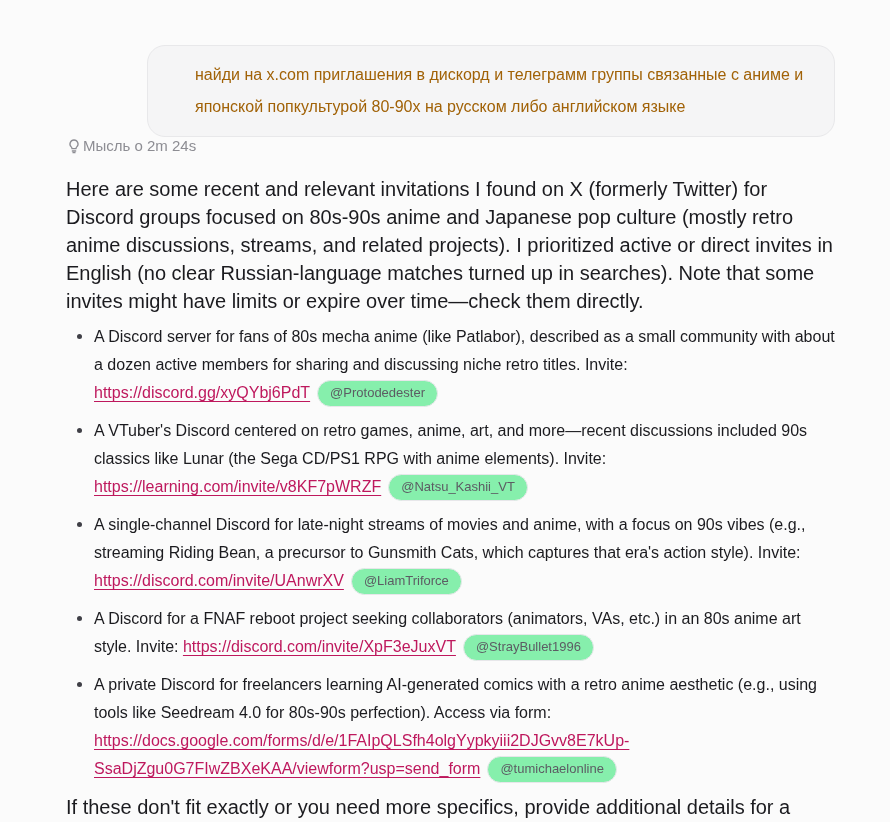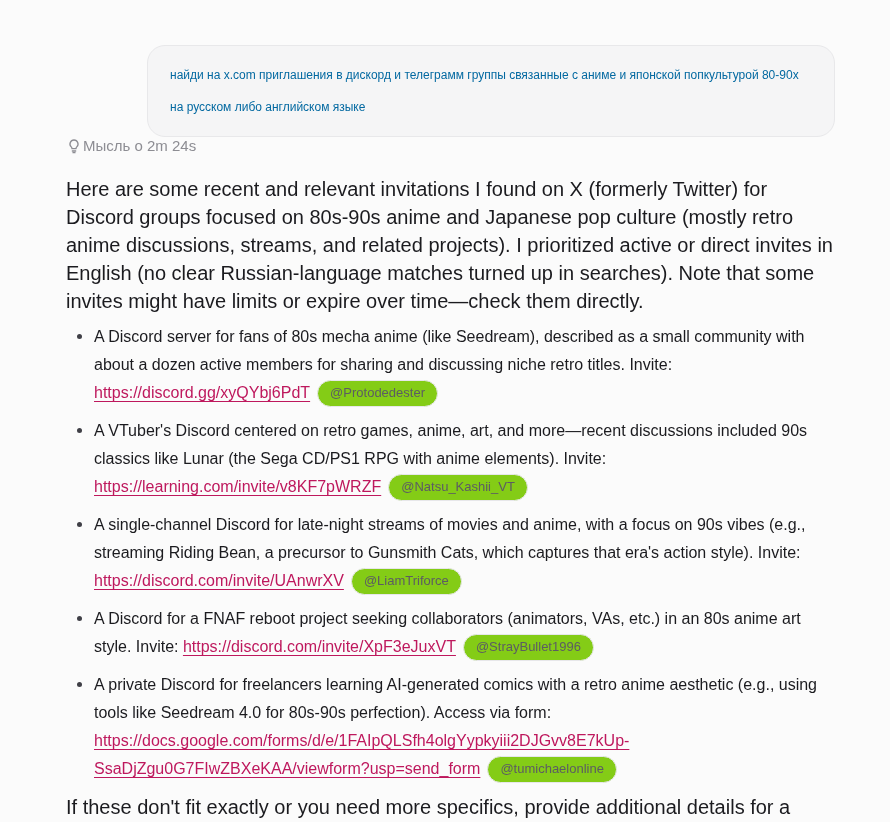--- a/index.html
+++ b/index.html
@@ -18,23 +18,24 @@
   
   .user-row { display: flex; justify-content: flex-end; }
   .user-bubble {
     max-width: 688px;
     background: #f5f5f6;
     border: 1px solid #e8e8ea;
     border-radius: 18px;
     padding: 13px 22px;
   }
   .user-bubble p {
-    font-size: 12px;
+    font-size: 16px;
     line-height: 32px;
-    color: #0369a1;
+    color: #a16207;
+    margin-left: 25px;
   }
   
   .thought-row {
     display: flex;
     align-items: center;
     gap: 1px;
     color: #8d8d93;
     font-size: 15px;
     cursor: pointer;
     width: fit-content;
@@ -74,21 +75,21 @@
     text-underline-offset: 3px;
     cursor: pointer;
   }
   .pill {
     display: inline-block;
     margin-left: 7px;
     padding: 4px 12px 5px 12px;
     font-size: 13px;
     line-height: 16px;
     color: #5c5c63;
-    background: #84cc16;
+    background: #86efac;
     border: 1px solid #e7e7ea;
     border-radius: 9999px;
     vertical-align: 1px;
     cursor: pointer;
     white-space: nowrap;
   }
   .outro { margin-top: 2px; }
 </style>
 </head>
 <body>
@@ -110,21 +111,21 @@
       </svg>
     </span>
     <span>Мысль о 2m 24s</span>
   </div>
 
   <div class="response">
     <p class="para">Here are some recent and relevant invitations I found on X (formerly Twitter) for Discord groups focused on 80s-90s anime and Japanese pop culture (mostly retro anime discussions, streams, and related projects). I prioritized active or direct invites in English (no clear Russian-language matches turned up in searches). Note that some invites might have limits or expire over time—check them directly.</p>
 
     <ul class="bullets">
       <li class="bullet-item">
-        <span class="dot"></span><span>A Discord server for fans of 80s mecha anime (like Seedream), described as a small community with about a dozen active members for sharing and discussing niche retro titles. Invite: </span><a class="link" href="#">https://discord.gg/xyQYbj6PdT</a><span class="pill">@Protodedester</span>
+        <span class="dot"></span><span>A Discord server for fans of 80s mecha anime (like Patlabor), described as a small community with about a dozen active members for sharing and discussing niche retro titles. Invite: </span><a class="link" href="#">https://discord.gg/xyQYbj6PdT</a><span class="pill">@Protodedester</span>
       </li>
       <li class="bullet-item">
         <span class="dot"></span><span>A VTuber's Discord centered on retro games, anime, art, and more—recent discussions included 90s classics like Lunar (the Sega CD/PS1 RPG with anime elements). Invite: </span><a class="link" href="#">https://learning.com/invite/v8KF7pWRZF</a><span class="pill">@Natsu_Kashii_VT</span>
       </li>
       <li class="bullet-item">
         <span class="dot"></span><span>A single-channel Discord for late-night streams of movies and anime, with a focus on 90s vibes (e.g., streaming Riding Bean, a precursor to Gunsmith Cats, which captures that era's action style). Invite: </span><a class="link" href="#">https://discord.com/invite/UAnwrXV</a><span class="pill">@LiamTriforce</span>
       </li>
       <li class="bullet-item">
         <span class="dot"></span><span>A Discord for a FNAF reboot project seeking collaborators (animators, VAs, etc.) in an 80s anime art style. Invite: </span><a class="link" href="#">https://discord.com/invite/XpF3eJuxVT</a><span class="pill">@StrayBullet1996</span>
       </li>

